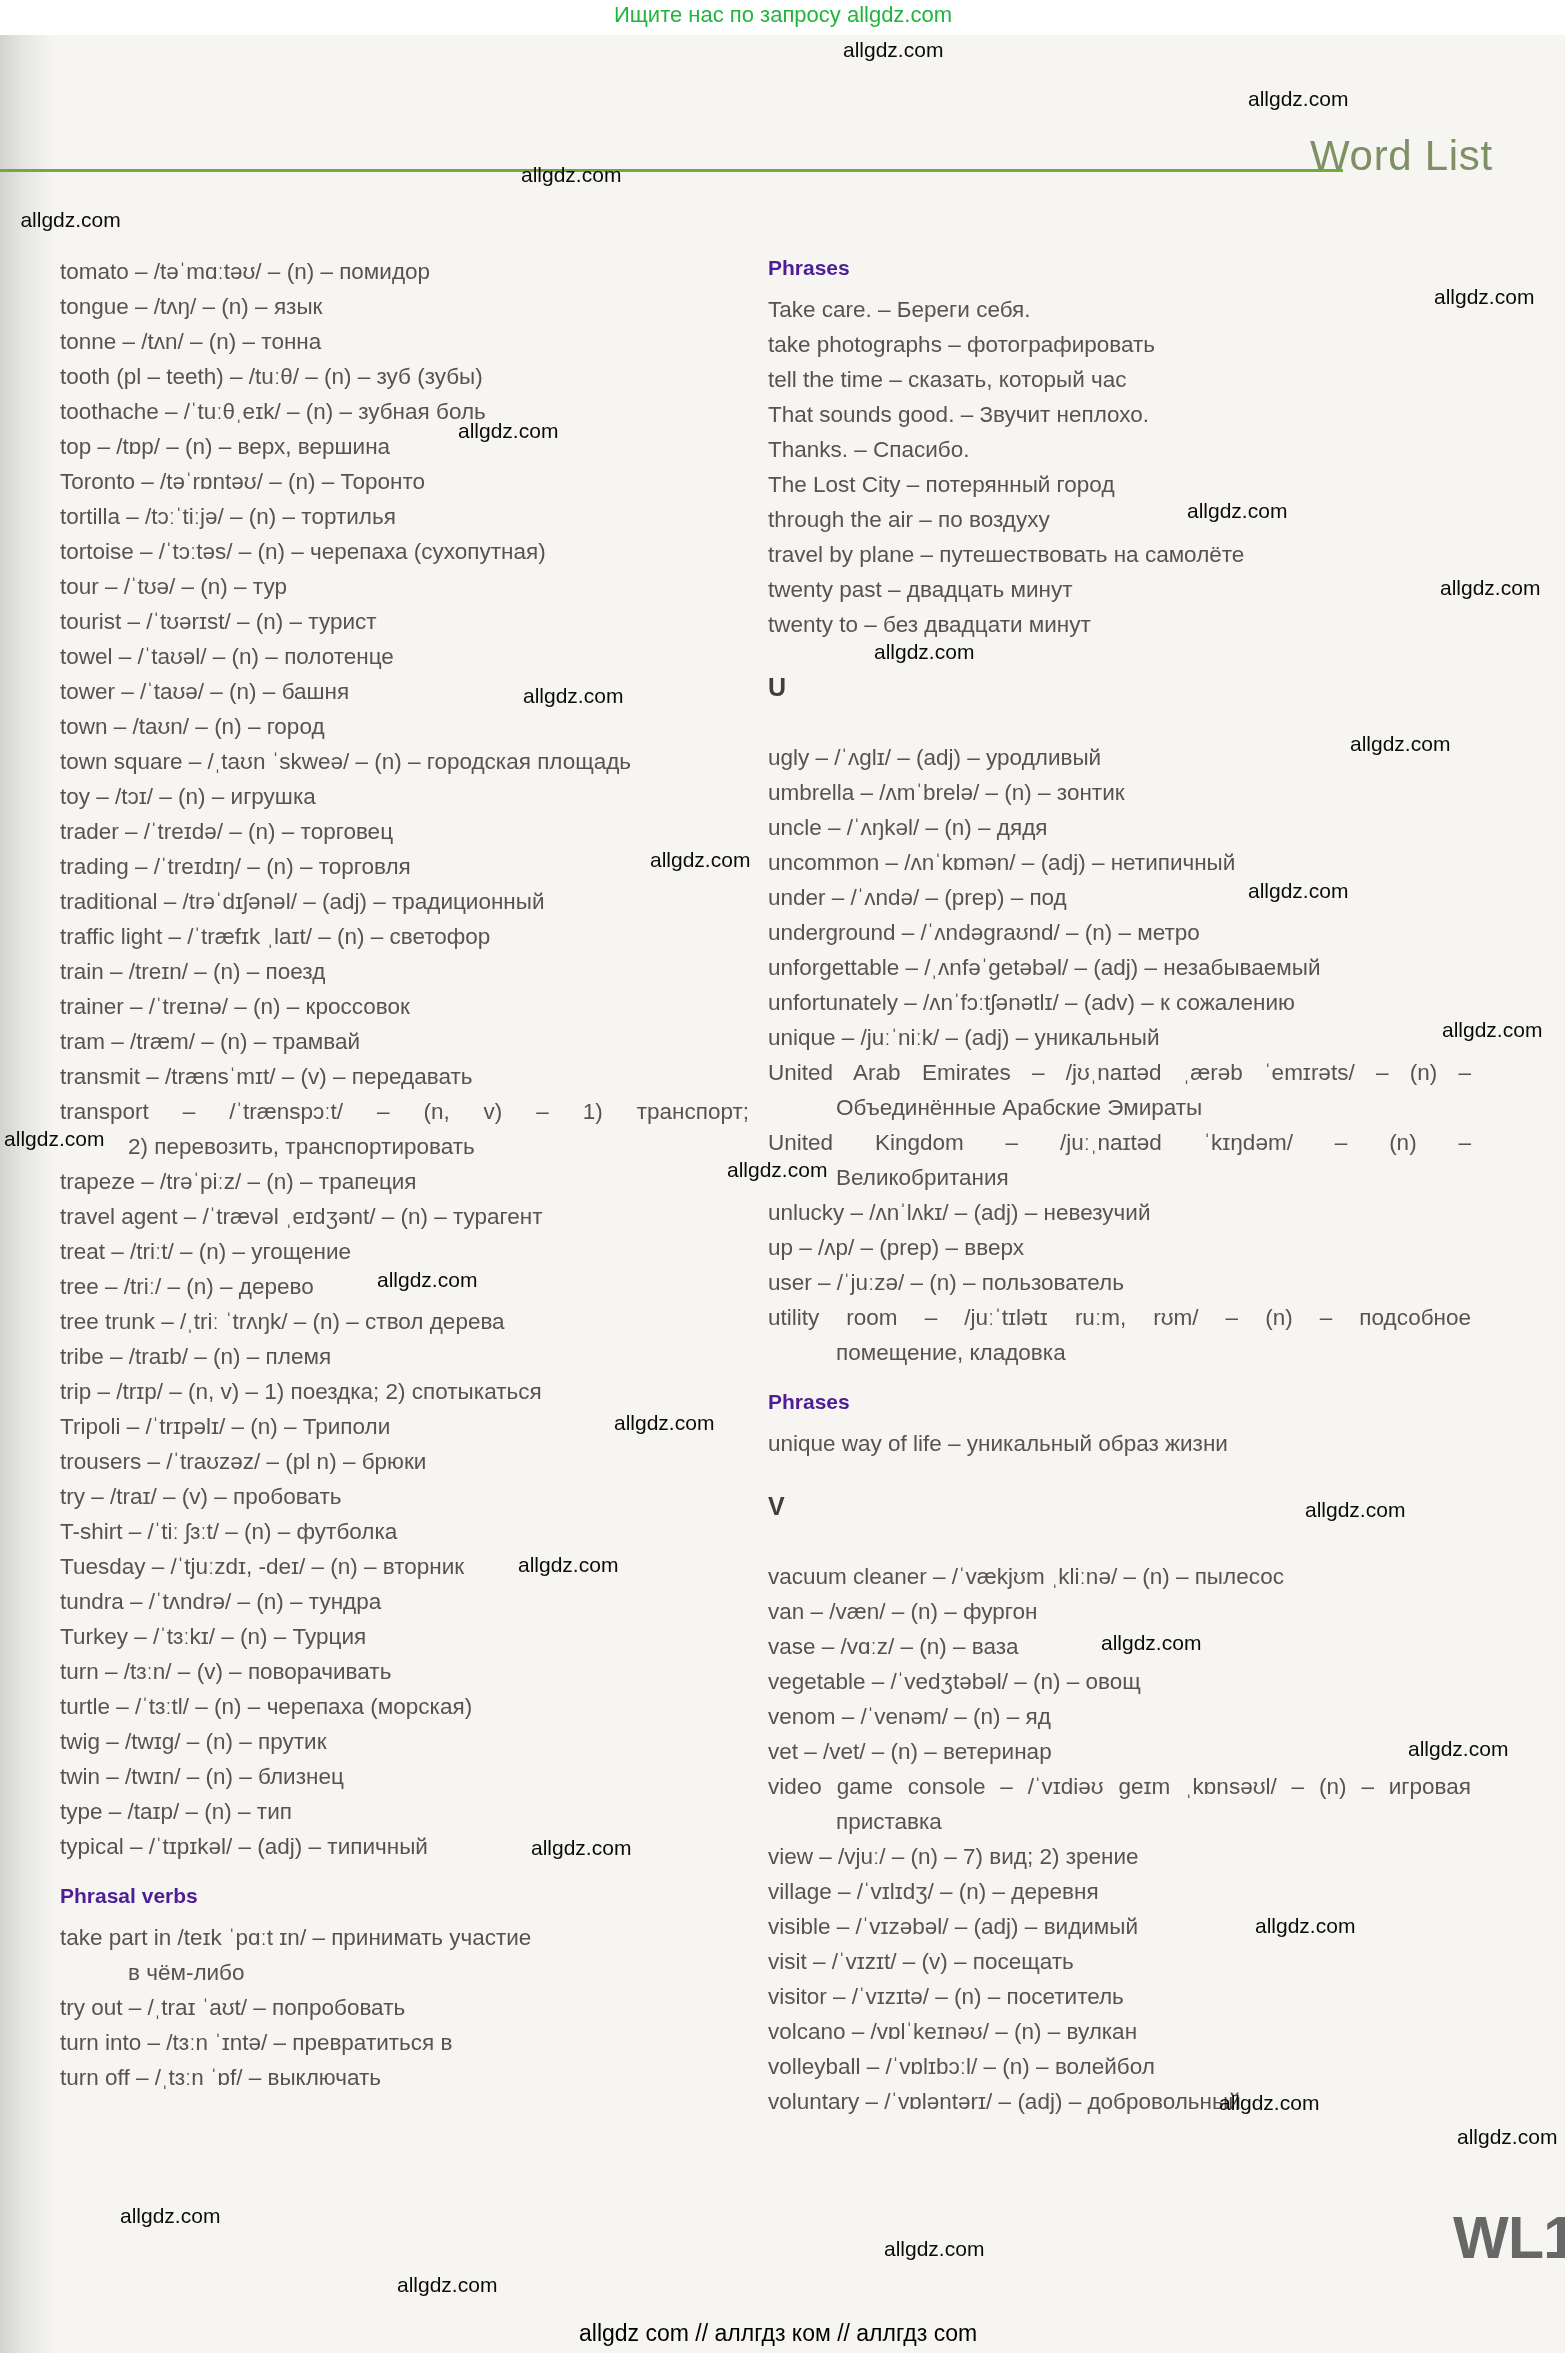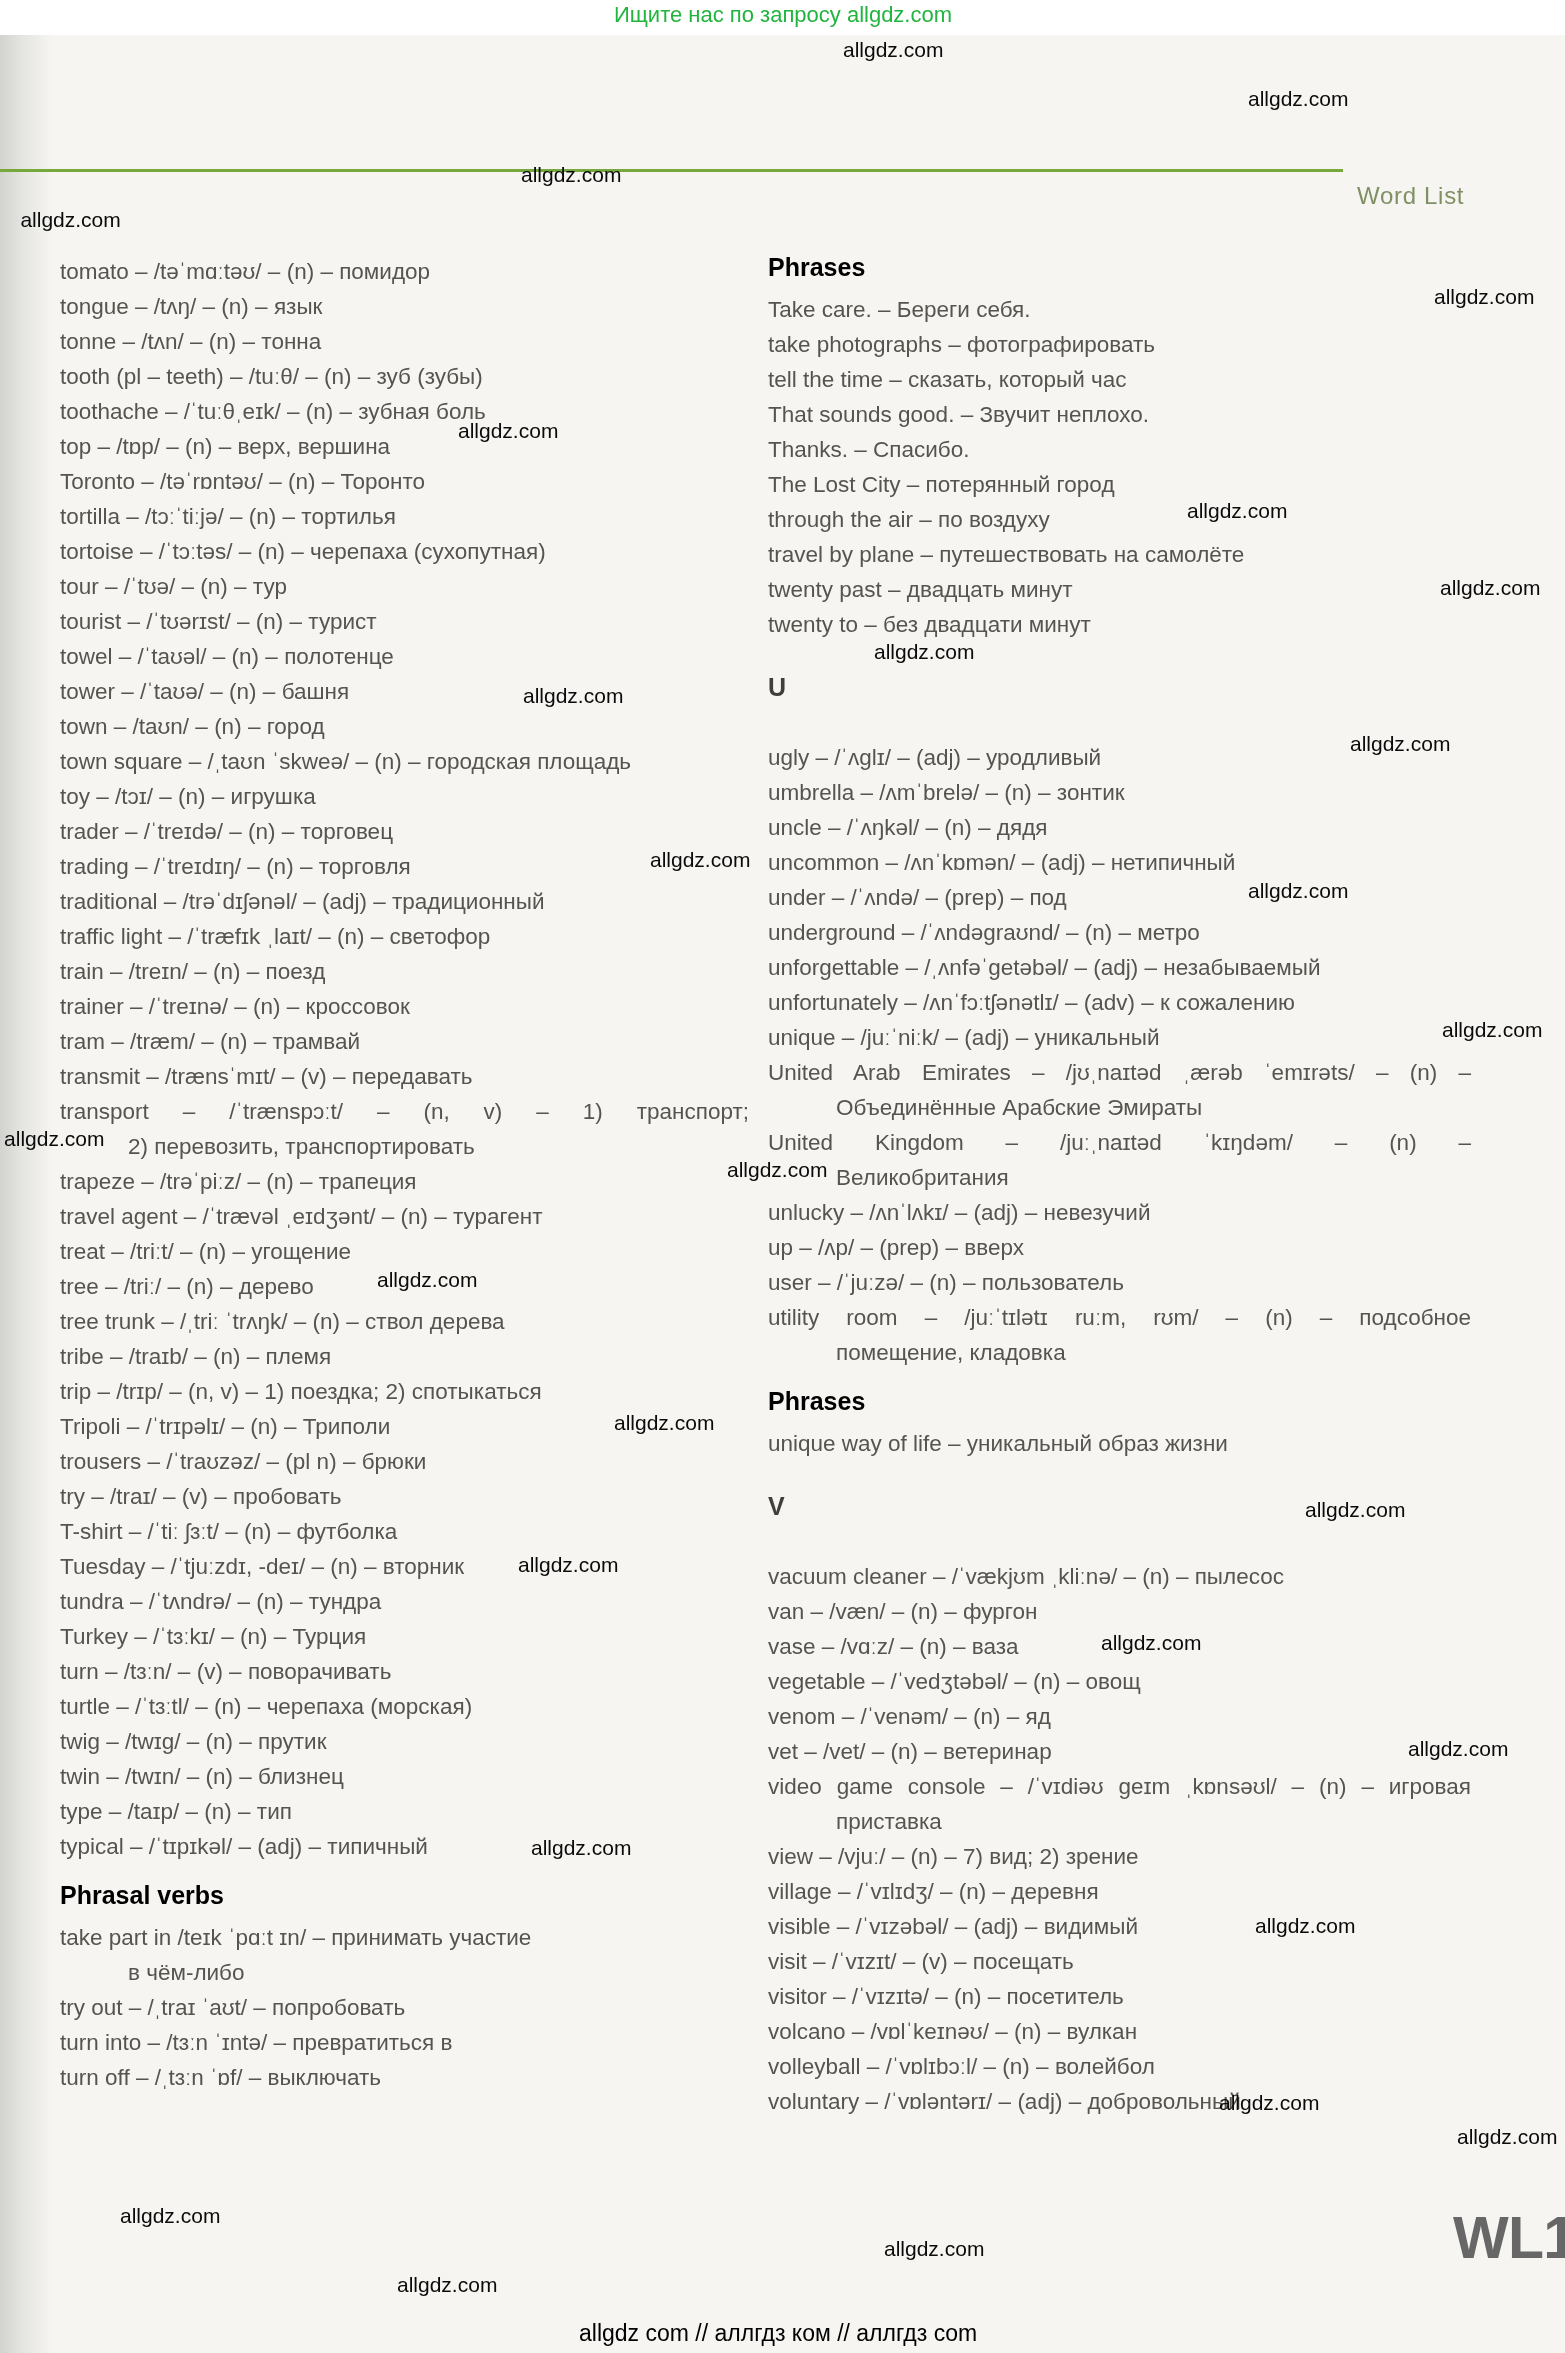--- a/index.html
+++ b/index.html
@@ -17,34 +17,34 @@
     background:linear-gradient(90deg,#d2d2cf 0%,#e4e4e1 40%,rgba(246,245,241,0) 100%);
   }
   .promo{
     position:absolute;top:2px;left:0;width:1566px;text-align:center;
     font-size:22px;line-height:26px;color:#21b43e;
   }
   .rule{
     position:absolute;top:169px;left:0;width:1343px;height:2.7px;background:#76a83c;
   }
   .wl-title{
-    position:absolute;top:139px;left:1357px;font-size:24px;line-height:34px;
-    color:#7f9164;letter-spacing:0.7px;margin-top:40px;
+    position:absolute;top:139px;left:1310px;font-size:42px;line-height:34px;
+    color:#7f9164;letter-spacing:0.7px;
   }
   .col{position:absolute;top:238px;}
   .col-left{left:60px;width:689px;}
   .col-right{left:768px;width:703px;}
   .line{
     font-size:22.5px;line-height:35px;min-height:35px;color:#57544f;
     white-space:nowrap;
   }
   .line.just{white-space:normal;text-align:justify;text-align-last:justify;}
   .line.cont{padding-left:68px;white-space:nowrap;}
   .h{
-    font-size:25px;line-height:27px;font-weight:700;color:#000000;
+    font-size:21px;line-height:27px;font-weight:700;color:#4c1d95;
     margin:17.7px 0 11px 0;
   }
   .letter{
     font-size:25px;line-height:30px;font-weight:700;color:#413f3c;
     margin:30px 0 38px 0;
   }
   .col > :first-child{margin-top:16px;}
   .wm{
     position:absolute;font-size:21px;line-height:23px;color:#0b0b0b;
     white-space:nowrap;

